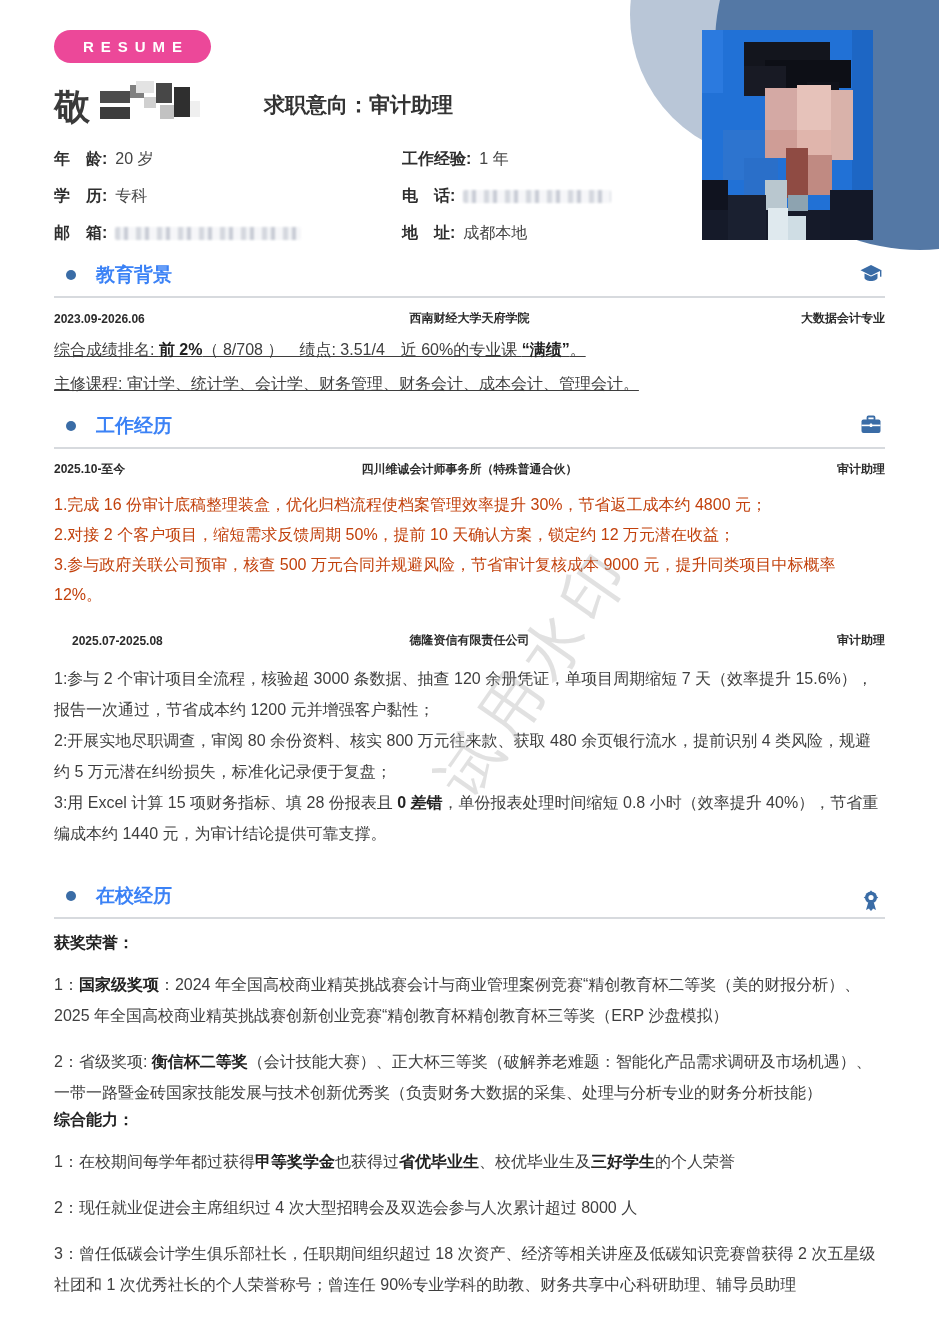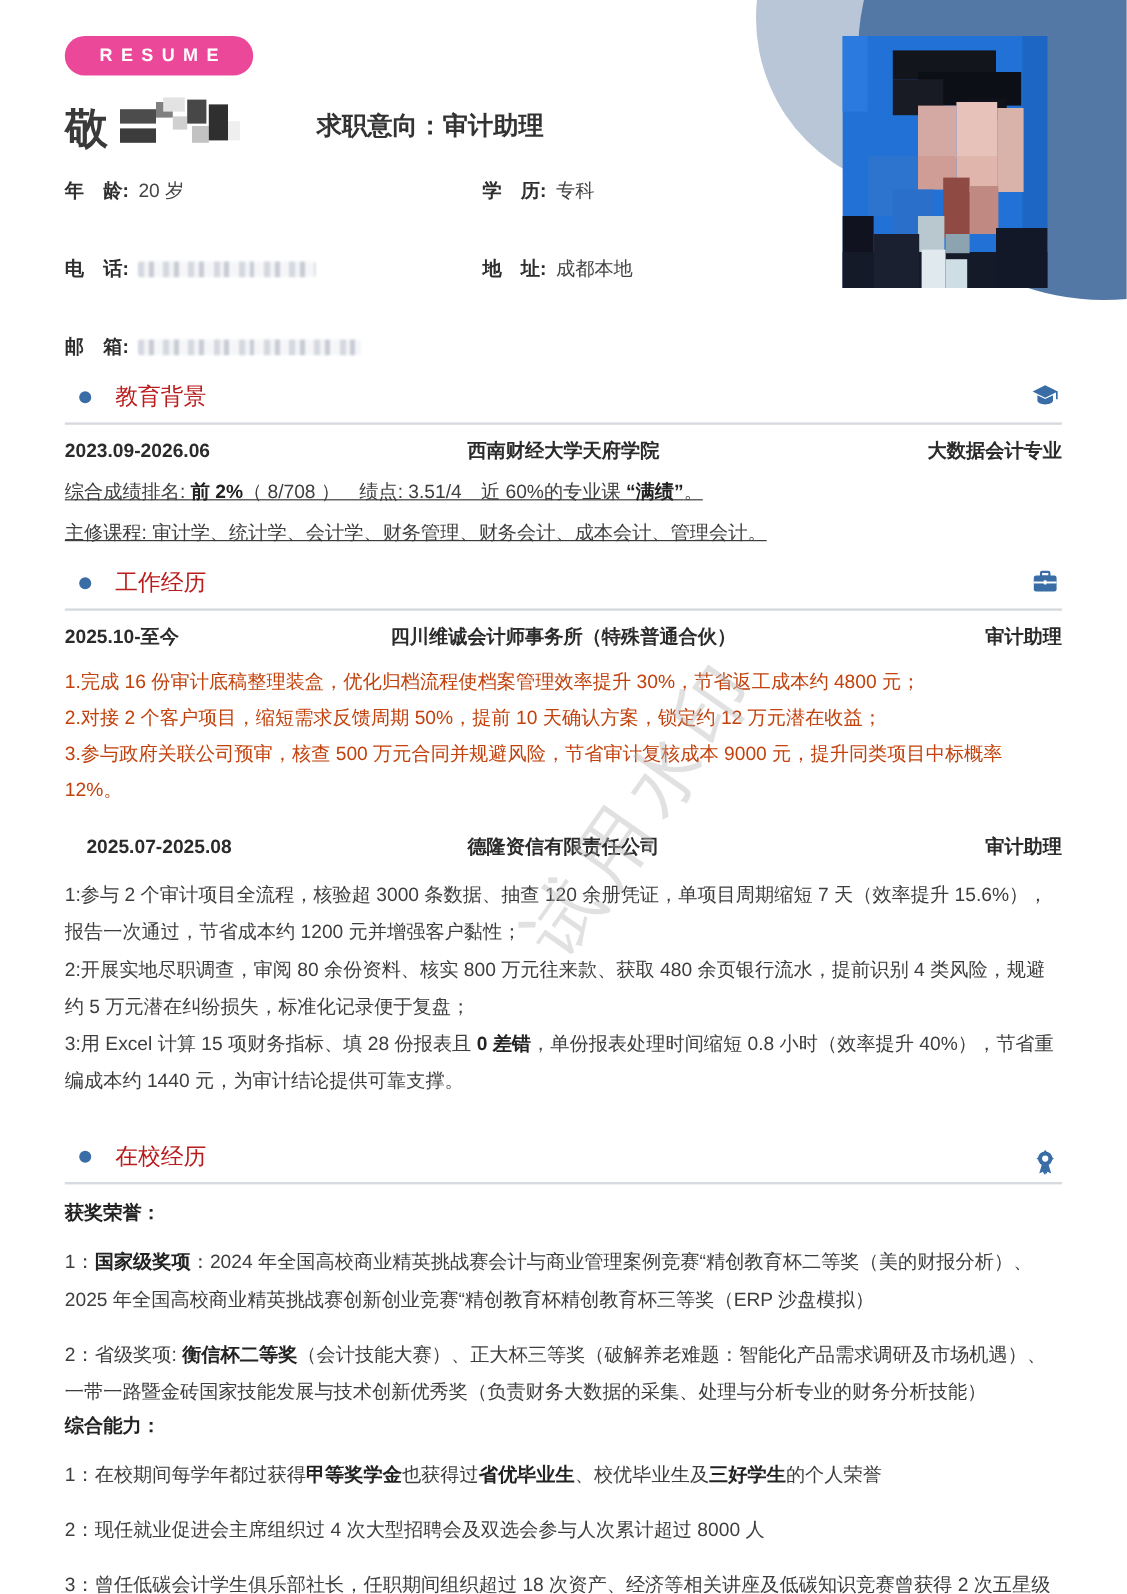--- a/index.html
+++ b/index.html
@@ -19,38 +19,38 @@
   
   .pill{display:inline-flex;align-items:center;justify-content:center;margin-top:30px;
         width:150px;height:33px;border-radius:17px;background:#ec4899;color:#fff;
         font-size:15px;font-weight:bold;letter-spacing:7px;padding-left:7px;}
   
   .name-row{display:flex;align-items:flex-end;margin-top:12px;height:50px;}
   .name{font-size:36px;font-weight:bold;color:#3a3a3a;line-height:1;}
   .name-redacted{margin-left:10px;margin-bottom:2px;}
   .objective{margin-left:64px;margin-bottom:6px;font-size:21px;font-weight:bold;color:#333;margin-top:42px;}
   
-  .info-grid{display:grid;grid-template-columns:348px auto;row-gap:44px;margin-top:24px;font-size:16px;}
+  .info-grid{display:grid;grid-template-columns:348px auto;row-gap:16px;margin-top:24px;font-size:16px;}
   .info-item{display:flex;align-items:center;}
   .ilbl{font-weight:bold;color:#2e2e2e;white-space:pre;margin-right:8px;}
   .ival{color:#444;}
   .redact{display:inline-block;height:13px;border-radius:2px;opacity:.75;filter:blur(1.1px);
         background:repeating-linear-gradient(90deg,#c7cbd4 0 5px,#eef0f4 5px 9px,#b6bbc7 9px 13px,#f3f4f7 13px 21px);}
   .redact.phone{width:148px;}
   .redact.mail{width:186px;}
   
   .section{margin-top:16px;}
   .sec-head{position:relative;display:flex;align-items:center;height:30px;}
   .dot{width:10px;height:10px;border-radius:50%;background:#3a6ca6;margin-left:12px;}
-  .sec-title{font-size:19px;font-weight:normal;color:#b91c1c;margin:0 0 0 20px;}
+  .sec-title{font-size:19px;font-weight:bold;color:#3b82f6;margin:0 0 0 20px;}
   .sec-icon{position:absolute;right:2px;top:2px;width:24px;height:24px;}
   .divider{height:2px;background:#d7dade;margin-top:6px;width:100%;}
   
   .entry-head{display:grid;grid-template-columns:230px 1fr 230px;align-items:center;
-        font-weight:bold;color:#2b2b2b;font-size:16px;margin-top:12px;}
+        font-weight:bold;color:#2b2b2b;font-size:12px;margin-top:12px;}
   .eh-c{text-align:center;}
   .eh-r{text-align:right;}
   .edu-line{margin-top:13px;font-size:16px;color:#3e3e3e;text-decoration:underline;}
   .b{font-weight:bold;color:#222;}
   .para{font-size:16px;color:#c2410c;line-height:30px;margin-top:12px;}
   .para2{font-size:16px;color:#3e3e3e;line-height:31px;margin-top:14px;}
   .job2 .entry-head{margin-top:22px;}
   .job2 .eh-l{padding-left:18px;}
   
   .sub-heading{font-weight:bold;color:#222;font-size:16px;margin-top:14px;}
@@ -118,34 +118,38 @@
       </div>
     </div>
 
     
     <div class="info-grid">
       <div class="info-item">
         <span class="ilbl">年　龄:</span>
         <span class="ival">20 岁</span>
       </div>
       <div class="info-item">
+        <span class="ilbl">工作经验:</span>
+        <span class="ival">1 年</span>
+      </div>
+      <div class="info-item">
         <span class="ilbl">学　历:</span>
         <span class="ival">专科</span>
       </div>
       <div class="info-item">
         <span class="ilbl">电　话:</span>
         <span class="redact phone"></span>
       </div>
       <div class="info-item">
+        <span class="ilbl">邮　箱:</span>
+        <span class="redact mail"></span>
+      </div>
+      <div class="info-item">
         <span class="ilbl">地　址:</span>
         <span class="ival">成都本地</span>
-      </div>
-      <div class="info-item">
-        <span class="ilbl">邮　箱:</span>
-        <span class="redact mail"></span>
       </div>
     </div>
 
     
     <div class="section">
       <div class="sec-head">
         <span class="dot"></span>
         <h2 class="sec-title">教育背景</h2>
         <span class="sec-icon">
           <svg viewBox="0 0 24 24" width="24" height="24" xmlns="http://www.w3.org/2000/svg" fill="#3a6ca6">

